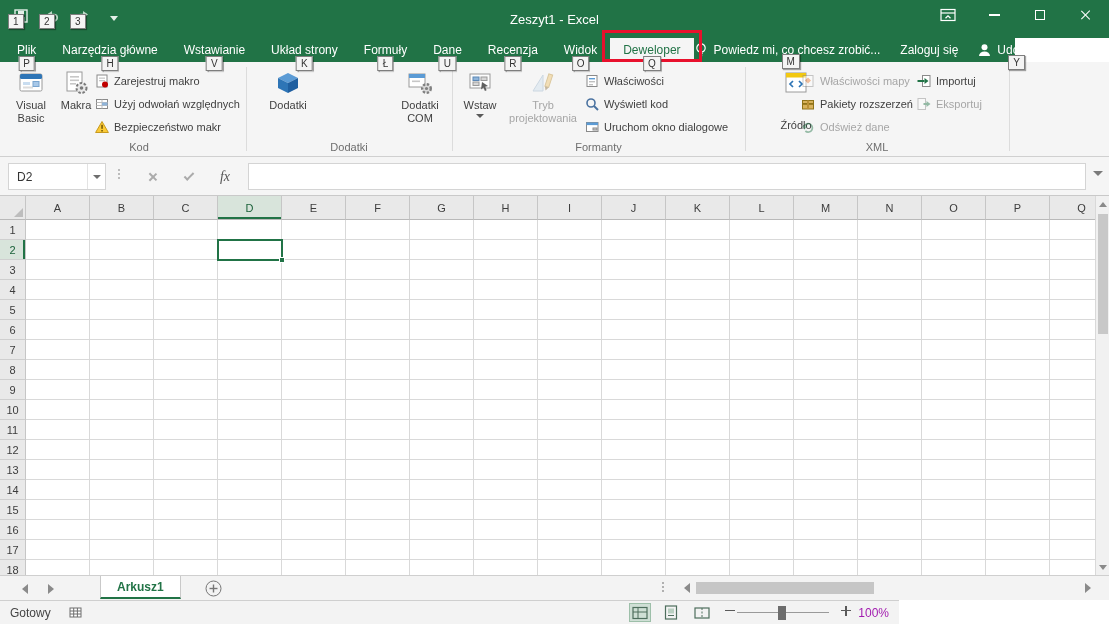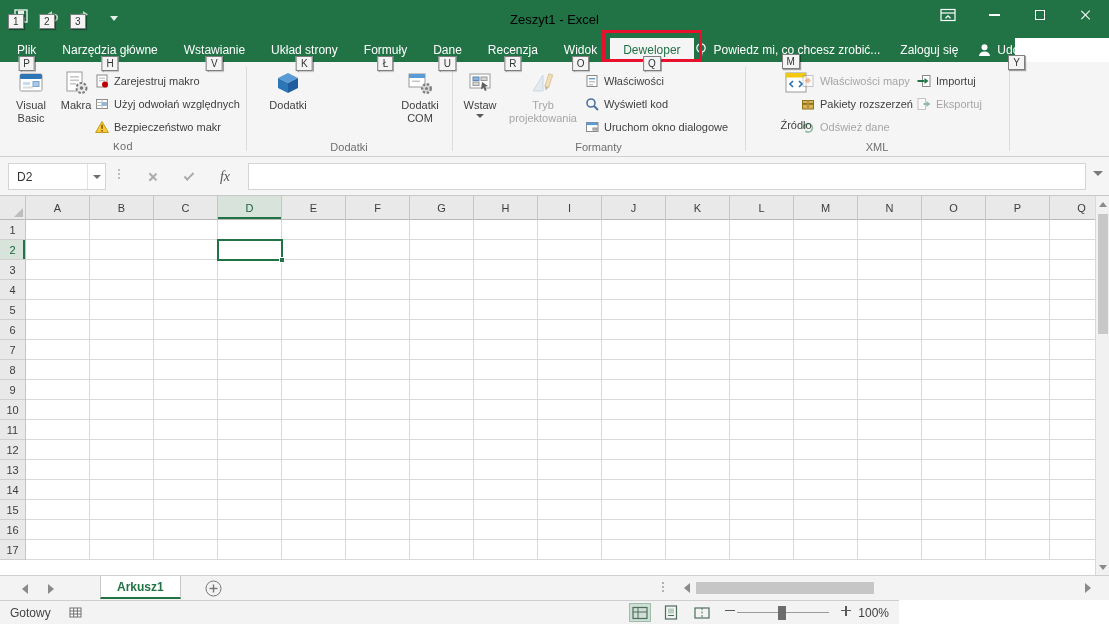--- a/index.html
+++ b/index.html
@@ -4,21 +4,21 @@
 <style>
   *{margin:0;padding:0;box-sizing:border-box;font-family:"Liberation Sans",sans-serif;}
   html,body{width:1109px;height:624px;overflow:hidden;background:#fff;}
   .app{position:relative;width:1109px;height:624px;overflow:hidden;background:#fff;font-size:12px;color:#444;}
 
   
   .titlebar{position:absolute;left:0;top:0;width:1109px;height:38px;background:var(--brand,#217346);}
   .qat{position:absolute;left:12px;top:7px;display:flex;gap:13px;align-items:center;}
   .qat-btn{position:relative;width:18px;height:18px;display:flex;align-items:center;justify-content:center;}
   .qat-caret{width:0;height:0;border-left:4px solid transparent;border-right:4px solid transparent;border-top:5px solid #e4f0e9;margin-top:4px;}
-  .title{position:absolute;left:200px;right:200px;top:0;height:38px;display:flex;align-items:center;justify-content:center;color:#000000;font-size:13px;}
+  .title{position:absolute;left:200px;right:200px;top:0;height:38px;display:flex;align-items:center;justify-content:center;color:#ffffff;font-size:13px;}
   .win-controls{position:absolute;right:0;top:0;display:flex;height:30px;}
   .win-btn{width:46px;height:30px;display:flex;align-items:center;justify-content:center;}
   .min-glyph{width:11px;height:1.5px;background:#fff;}
   .max-glyph{width:10px;height:10px;border:1.3px solid #fff;}
   .x-icon{position:relative;width:12px;height:12px;}
   .x-icon::before,.x-icon::after{content:"";position:absolute;left:5.3px;top:0;width:1.4px;height:12px;background:#fff;}
   .x-icon::before{transform:rotate(45deg);}
   .x-icon::after{transform:rotate(-45deg);}
 
   
@@ -105,21 +105,21 @@
   .status-right{margin-left:auto;display:flex;align-items:center;gap:9px;padding-right:10px;}
   .view-btn{width:22px;height:19px;display:flex;align-items:center;justify-content:center;border:1px solid transparent;}
   .view-btn.pressed{background:#cfdfd5;border-color:#9dbfa9;}
   .zoom-glyph{position:relative;width:10px;height:10px;margin:0 3px;}
   .zoom-glyph .h{position:absolute;left:0;top:4.3px;width:10px;height:1.6px;background:#5a5a5a;}
   .zoom-glyph .v{position:absolute;left:4.2px;top:0;width:1.6px;height:10px;background:#5a5a5a;}
   .zoom-slider{position:relative;width:92px;height:14px;}
   .zoom-track{position:absolute;left:0;top:6.5px;width:92px;height:1px;background:#9a9a9a;}
   .zoom-tick{position:absolute;left:45px;top:3px;width:1px;height:8px;background:#9a9a9a;}
   .zoom-thumb{position:absolute;left:41px;top:0;width:8px;height:14px;background:#6d6d6d;}
-  .zoom-pct{width:36px;text-align:right;color:#404040;font-size:12px;}
+  .zoom-pct{width:36px;text-align:right;color:#a21caf;font-size:12px;}
 </style>
 </head>
 <body>
 
 <div class="app">
 
   <div class="titlebar">
     <div class="qat">
       <div class="qat-btn">
         <svg width="16" height="16" viewBox="0 0 16 16">
@@ -286,21 +286,21 @@
     <div class="smallbtn" style="left:94px;top:55px;">
       <span class="sicon">
         <svg width="14" height="14" viewBox="0 0 14 14">
           <polygon points="7,1.5 13.4,12.5 0.6,12.5" fill="#fbca36" stroke="#c79a1e"></polygon>
           <rect x="6.3" y="4.8" width="1.5" height="4" fill="#6f5400"></rect>
           <rect x="6.3" y="10" width="1.5" height="1.5" fill="#6f5400"></rect>
         </svg>
       </span>
       <span>Bezpieczeństwo makr</span>
     </div>
-    <div class="group-label" style="left:0;width:246px;font-family:Liberation Mono, monospace;">Kod</div>
+    <div class="group-label" style="left:16px;width:246px;">Kod</div>
     <div class="gsep" style="left:246px;"></div>
 
     <div class="bigbtn" style="left:260px;width:56px;">
       <span class="bicon">
         <svg width="26" height="26" viewBox="0 0 26 26">
           <polygon points="13,3 23,8 13,13 3,8" fill="#5b9bd5"></polygon>
           <polygon points="3,8 13,13 13,23 3,18" fill="#2e75b6"></polygon>
           <polygon points="23,8 13,13 13,23 23,18" fill="#1f5fa0"></polygon>
         </svg>
       </span>
@@ -823,20 +823,40 @@
         <div class="cell"></div>
         <div class="cell"></div>
         <div class="cell"></div>
         <div class="cell"></div>
         <div class="cell"></div>
         <div class="cell"></div>
         <div class="cell"></div>
         <div class="cell"></div>
         <div class="cell"></div>
       </div>
+      <div class="grow">
+        <div class="rowh">18</div>
+        <div class="cell"></div>
+        <div class="cell"></div>
+        <div class="cell"></div>
+        <div class="cell"></div>
+        <div class="cell"></div>
+        <div class="cell"></div>
+        <div class="cell"></div>
+        <div class="cell"></div>
+        <div class="cell"></div>
+        <div class="cell"></div>
+        <div class="cell"></div>
+        <div class="cell"></div>
+        <div class="cell"></div>
+        <div class="cell"></div>
+        <div class="cell"></div>
+        <div class="cell"></div>
+        <div class="cell"></div>
+      </div>
     </div>
   <div class="selbox">
       <span class="handle"></span>
     </div>
   <div class="vscroll">
     <div class="vs-arrow" style="top:0;">
         <span class="tri-up"></span>
       </div>
     <div class="vs-thumb"></div>
     <div class="vs-arrow" style="bottom:0;top:auto;">

